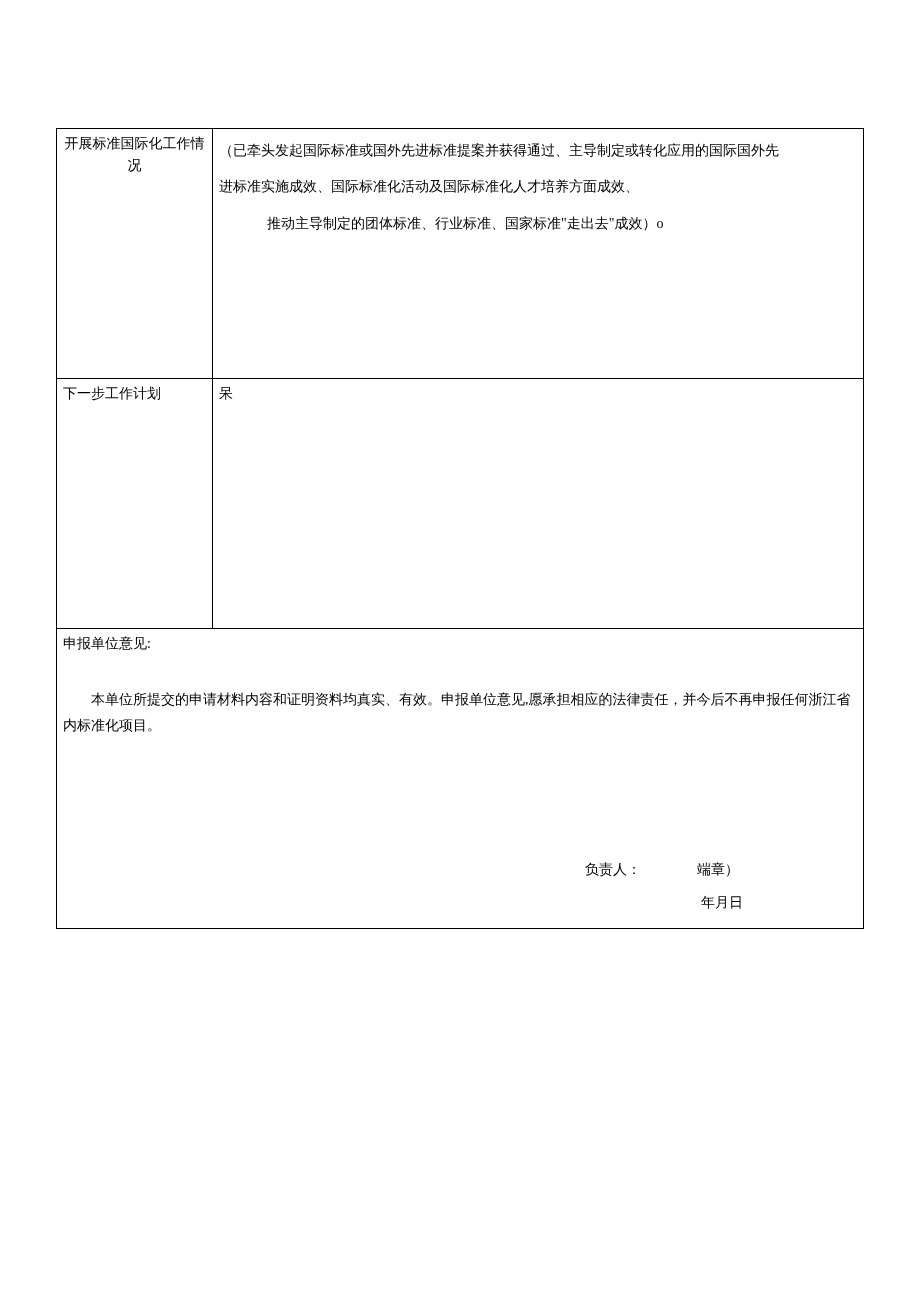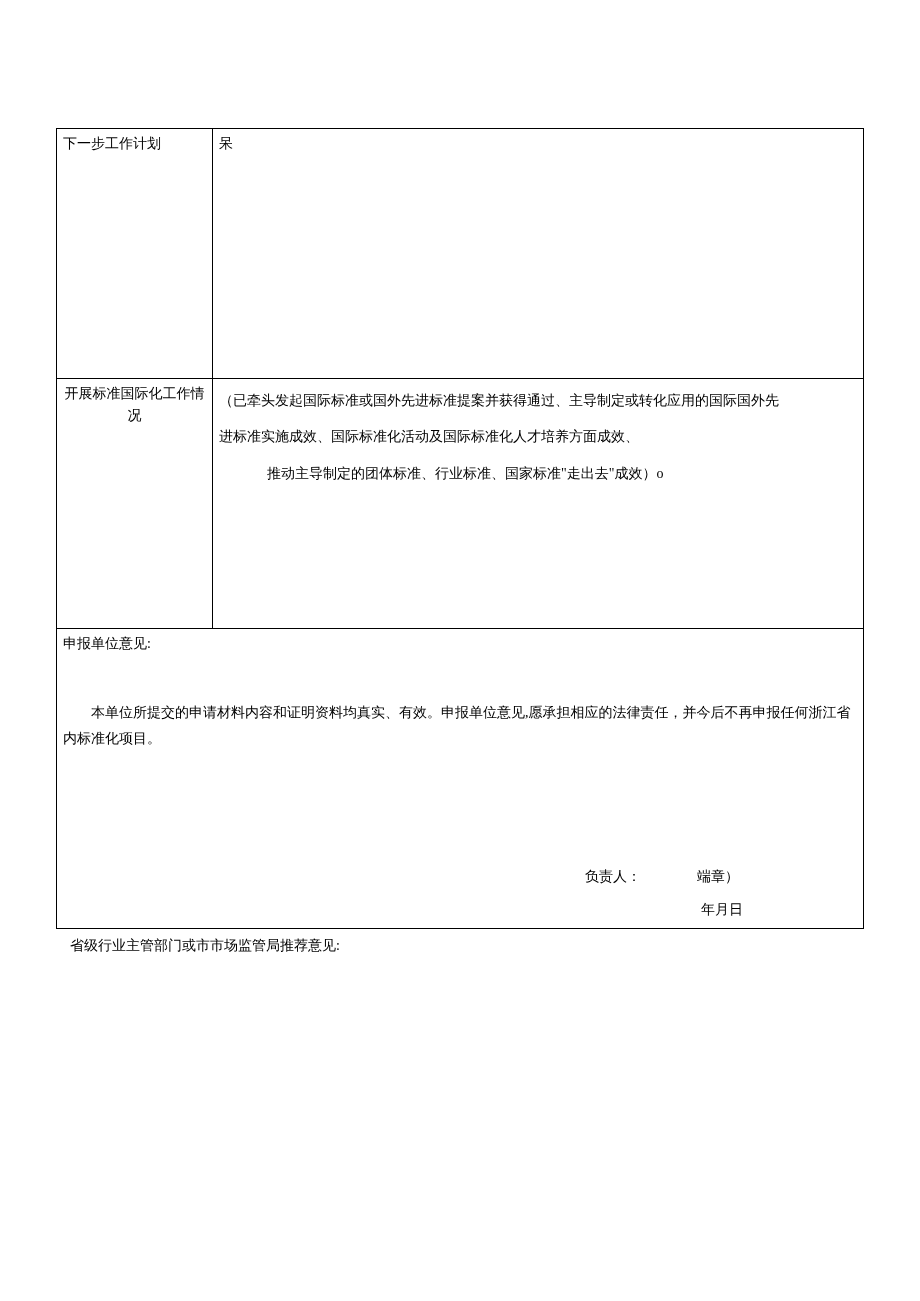--- a/index.html
+++ b/index.html
@@ -55,29 +55,29 @@
     .row-2-right {
       width: auto;
     }
     .row-3 {
       height: 300px;
       padding: 6px 8px;
       position: relative;
     }
     .opinion-title {
       display: block;
-      margin-bottom: 45px;
+      margin-bottom: 32px;
     }
     .declaration-text {
       text-indent: 2em;
       line-height: 1.8;
     }
     .signature-area {
       position: absolute;
-      bottom: 1px;
+      bottom: 8px;
       right: 120px;
       text-align: left;
       line-height: 2.4;
     }
     .signature-line {
       white-space: nowrap;
     }
     .date-line {
       padding-left: 116px;
       white-space: nowrap;
@@ -88,50 +88,49 @@
       font-size: 14px;
     }
   </style>
 </head>
 <body>
 
 <div class="page-container">
   <table class="form-table">
     <tbody>
         <tr>
-      <td class="row-2-left">
-        <span>下一步工作计划</span>
-      </td>
-      <td class="row-2-right">
-        <span>呆</span>
-      </td>
-    </tr>
-    <tr>
       <td class="row-1-left">
         <div>开展标准国际化工作情</div>
         <div>况</div>
       </td>
       <td class="row-1-right">
         <div>（已牵头发起国际标准或国外先进标准提案并获得通过、主导制定或转化应用的国际国外先</div>
         <div>进标准实施成效、国际标准化活动及国际标准化人才培养方面成效、</div>
         <div><span class="indent-more">推动主导制定的团体标准、行业标准、国家标准"走出去"成效）o</span></div>
+      </td>
+    </tr>
+    <tr>
+      <td class="row-2-left">
+        <span>下一步工作计划</span>
+      </td>
+      <td class="row-2-right">
+        <span>呆</span>
       </td>
     </tr>
     <tr>
       <td class="row-3" colspan="2">
         <span class="opinion-title">申报单位意见:</span>
         <div class="declaration-text">本单位所提交的申请材料内容和证明资料均真实、有效。申报单位意见,愿承担相应的法律责任，并今后不再申报任何浙江省内标准化项目。</div>
         <div class="signature-area">
           <div class="signature-line">
             <span>负责人：</span>
             &nbsp;&nbsp;&nbsp;&nbsp;&nbsp;&nbsp;&nbsp;&nbsp;&nbsp;&nbsp;&nbsp;&nbsp;&nbsp;&nbsp;
             <span>端章）</span>
           </div>
           <div class="date-line">
             <span>年月日</span>
           </div>
         </div>
       </td>
     </tr>
   </tbody>
     </table>
-  <div class="below-table-text">省级行业主管部门或市市场监管局推荐意见:</div>
 </div>
 
 </body></html>

